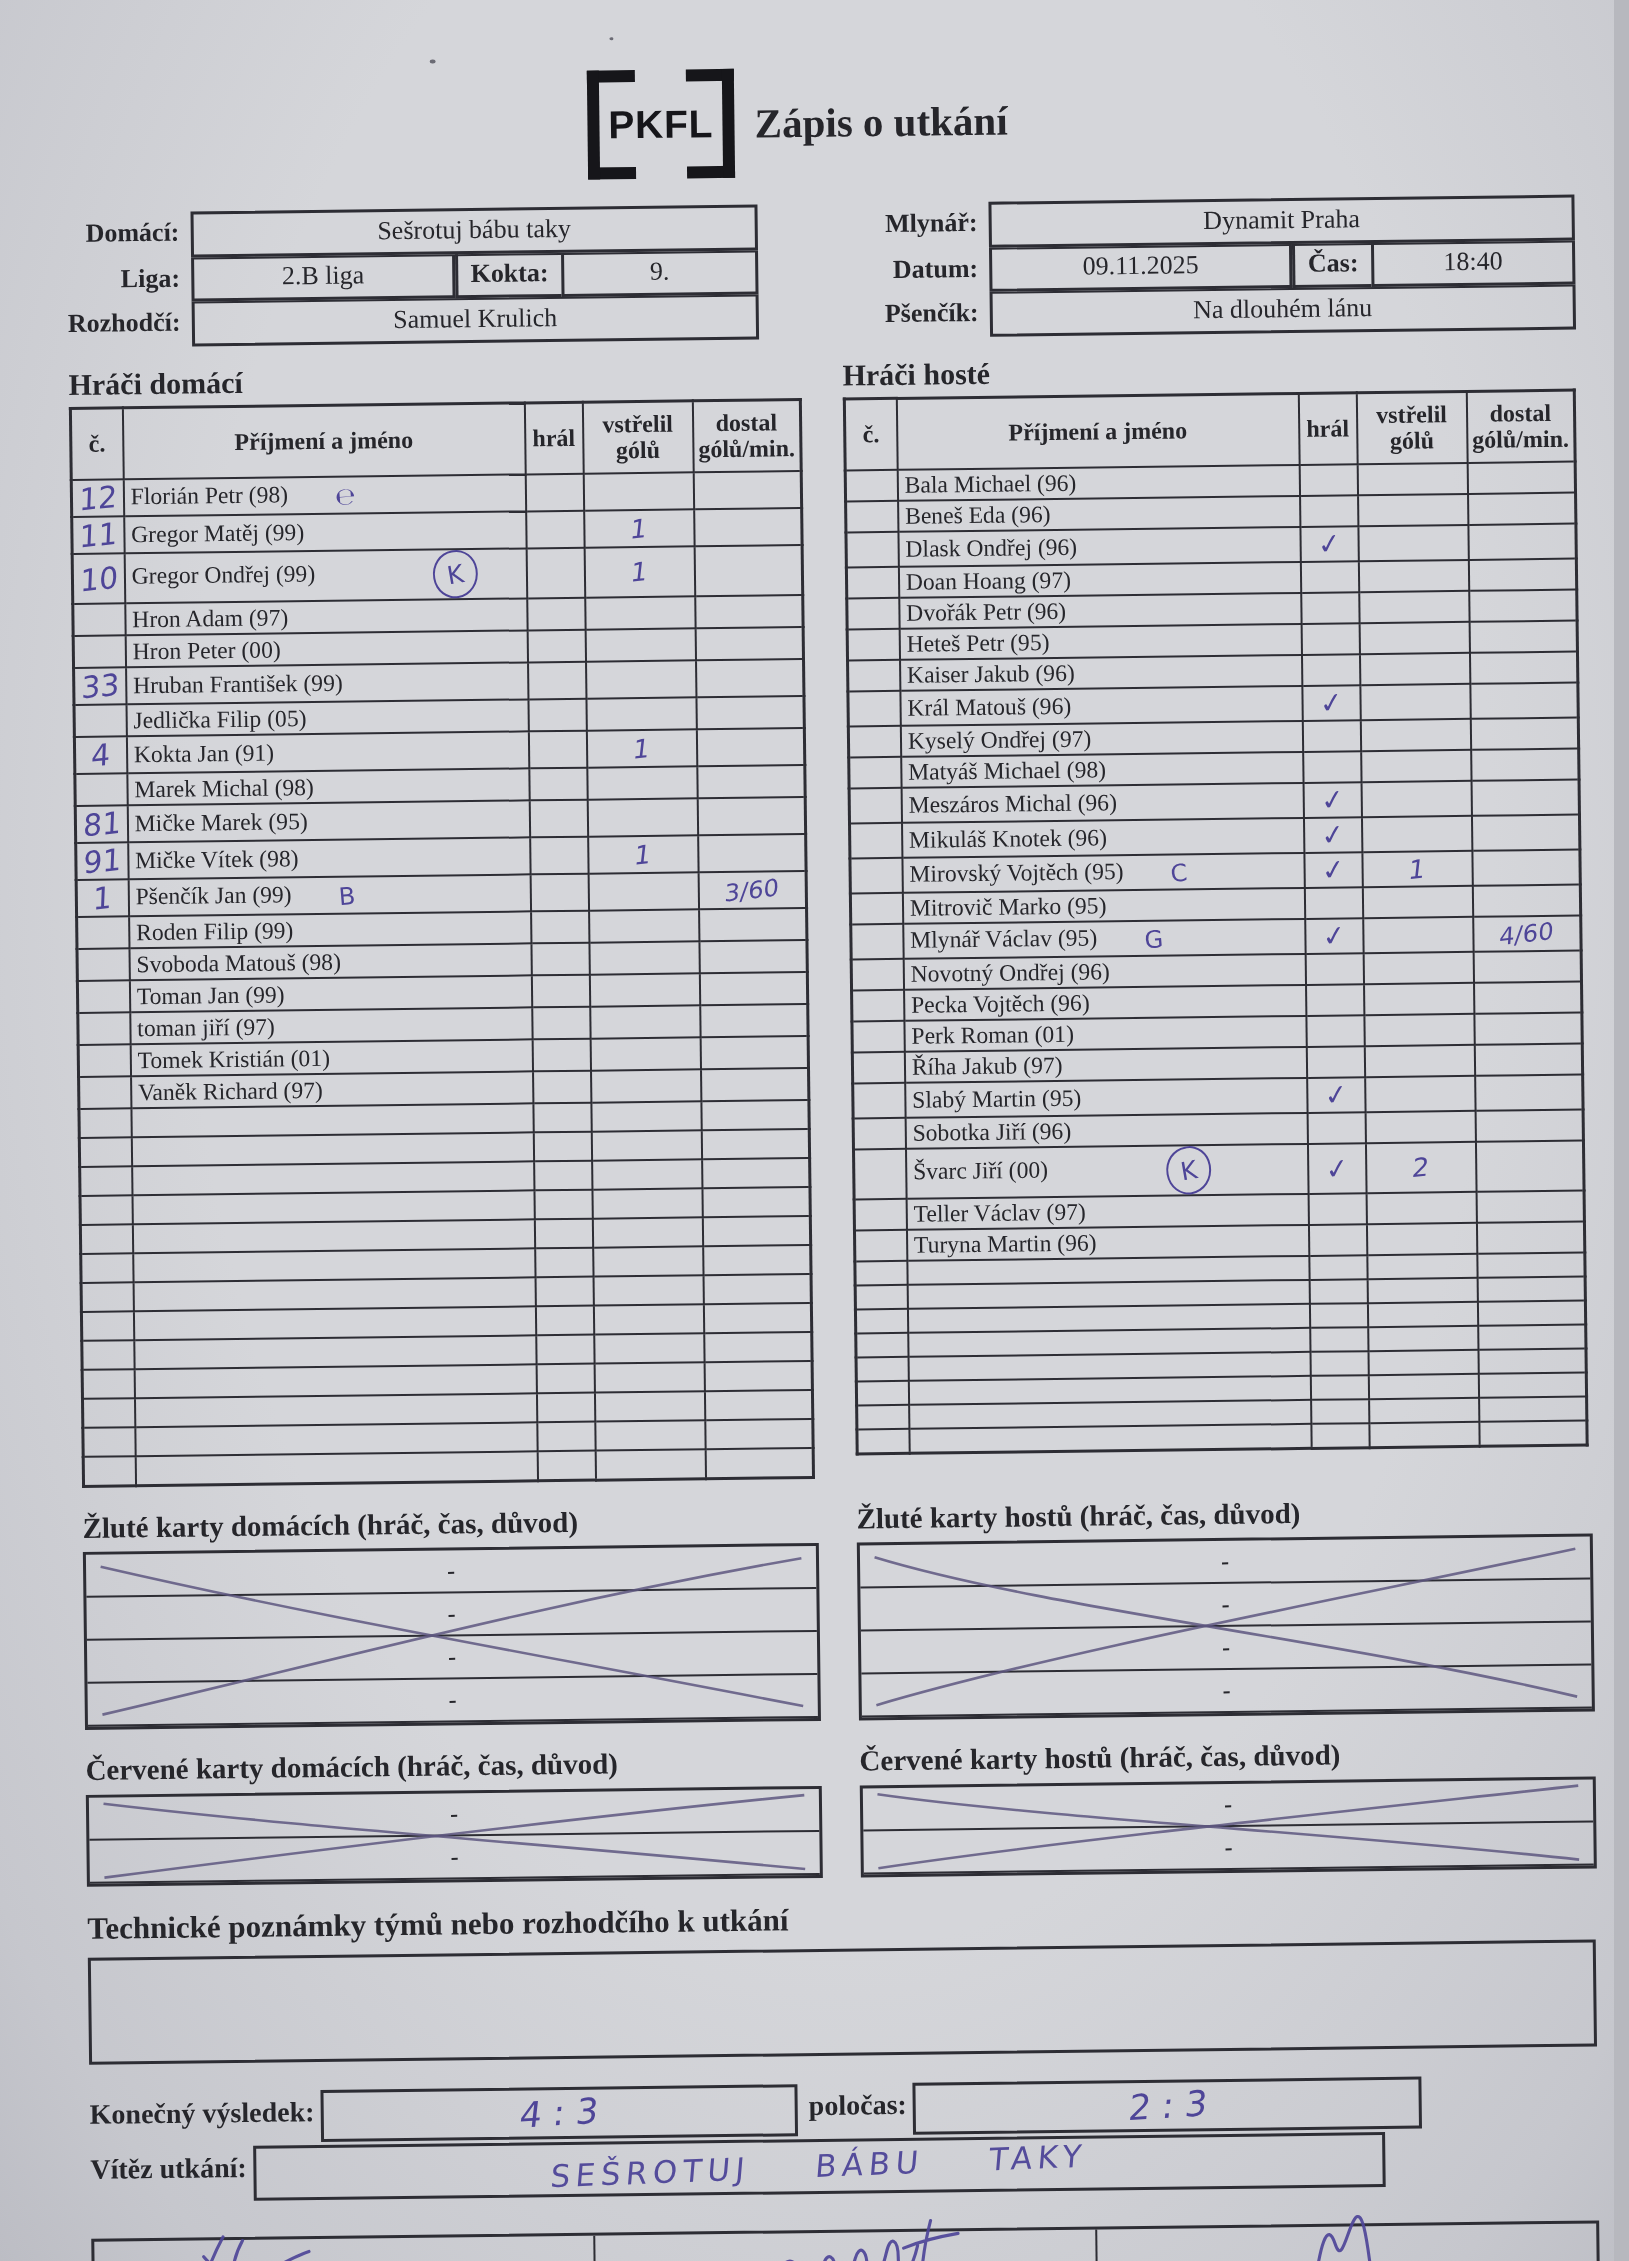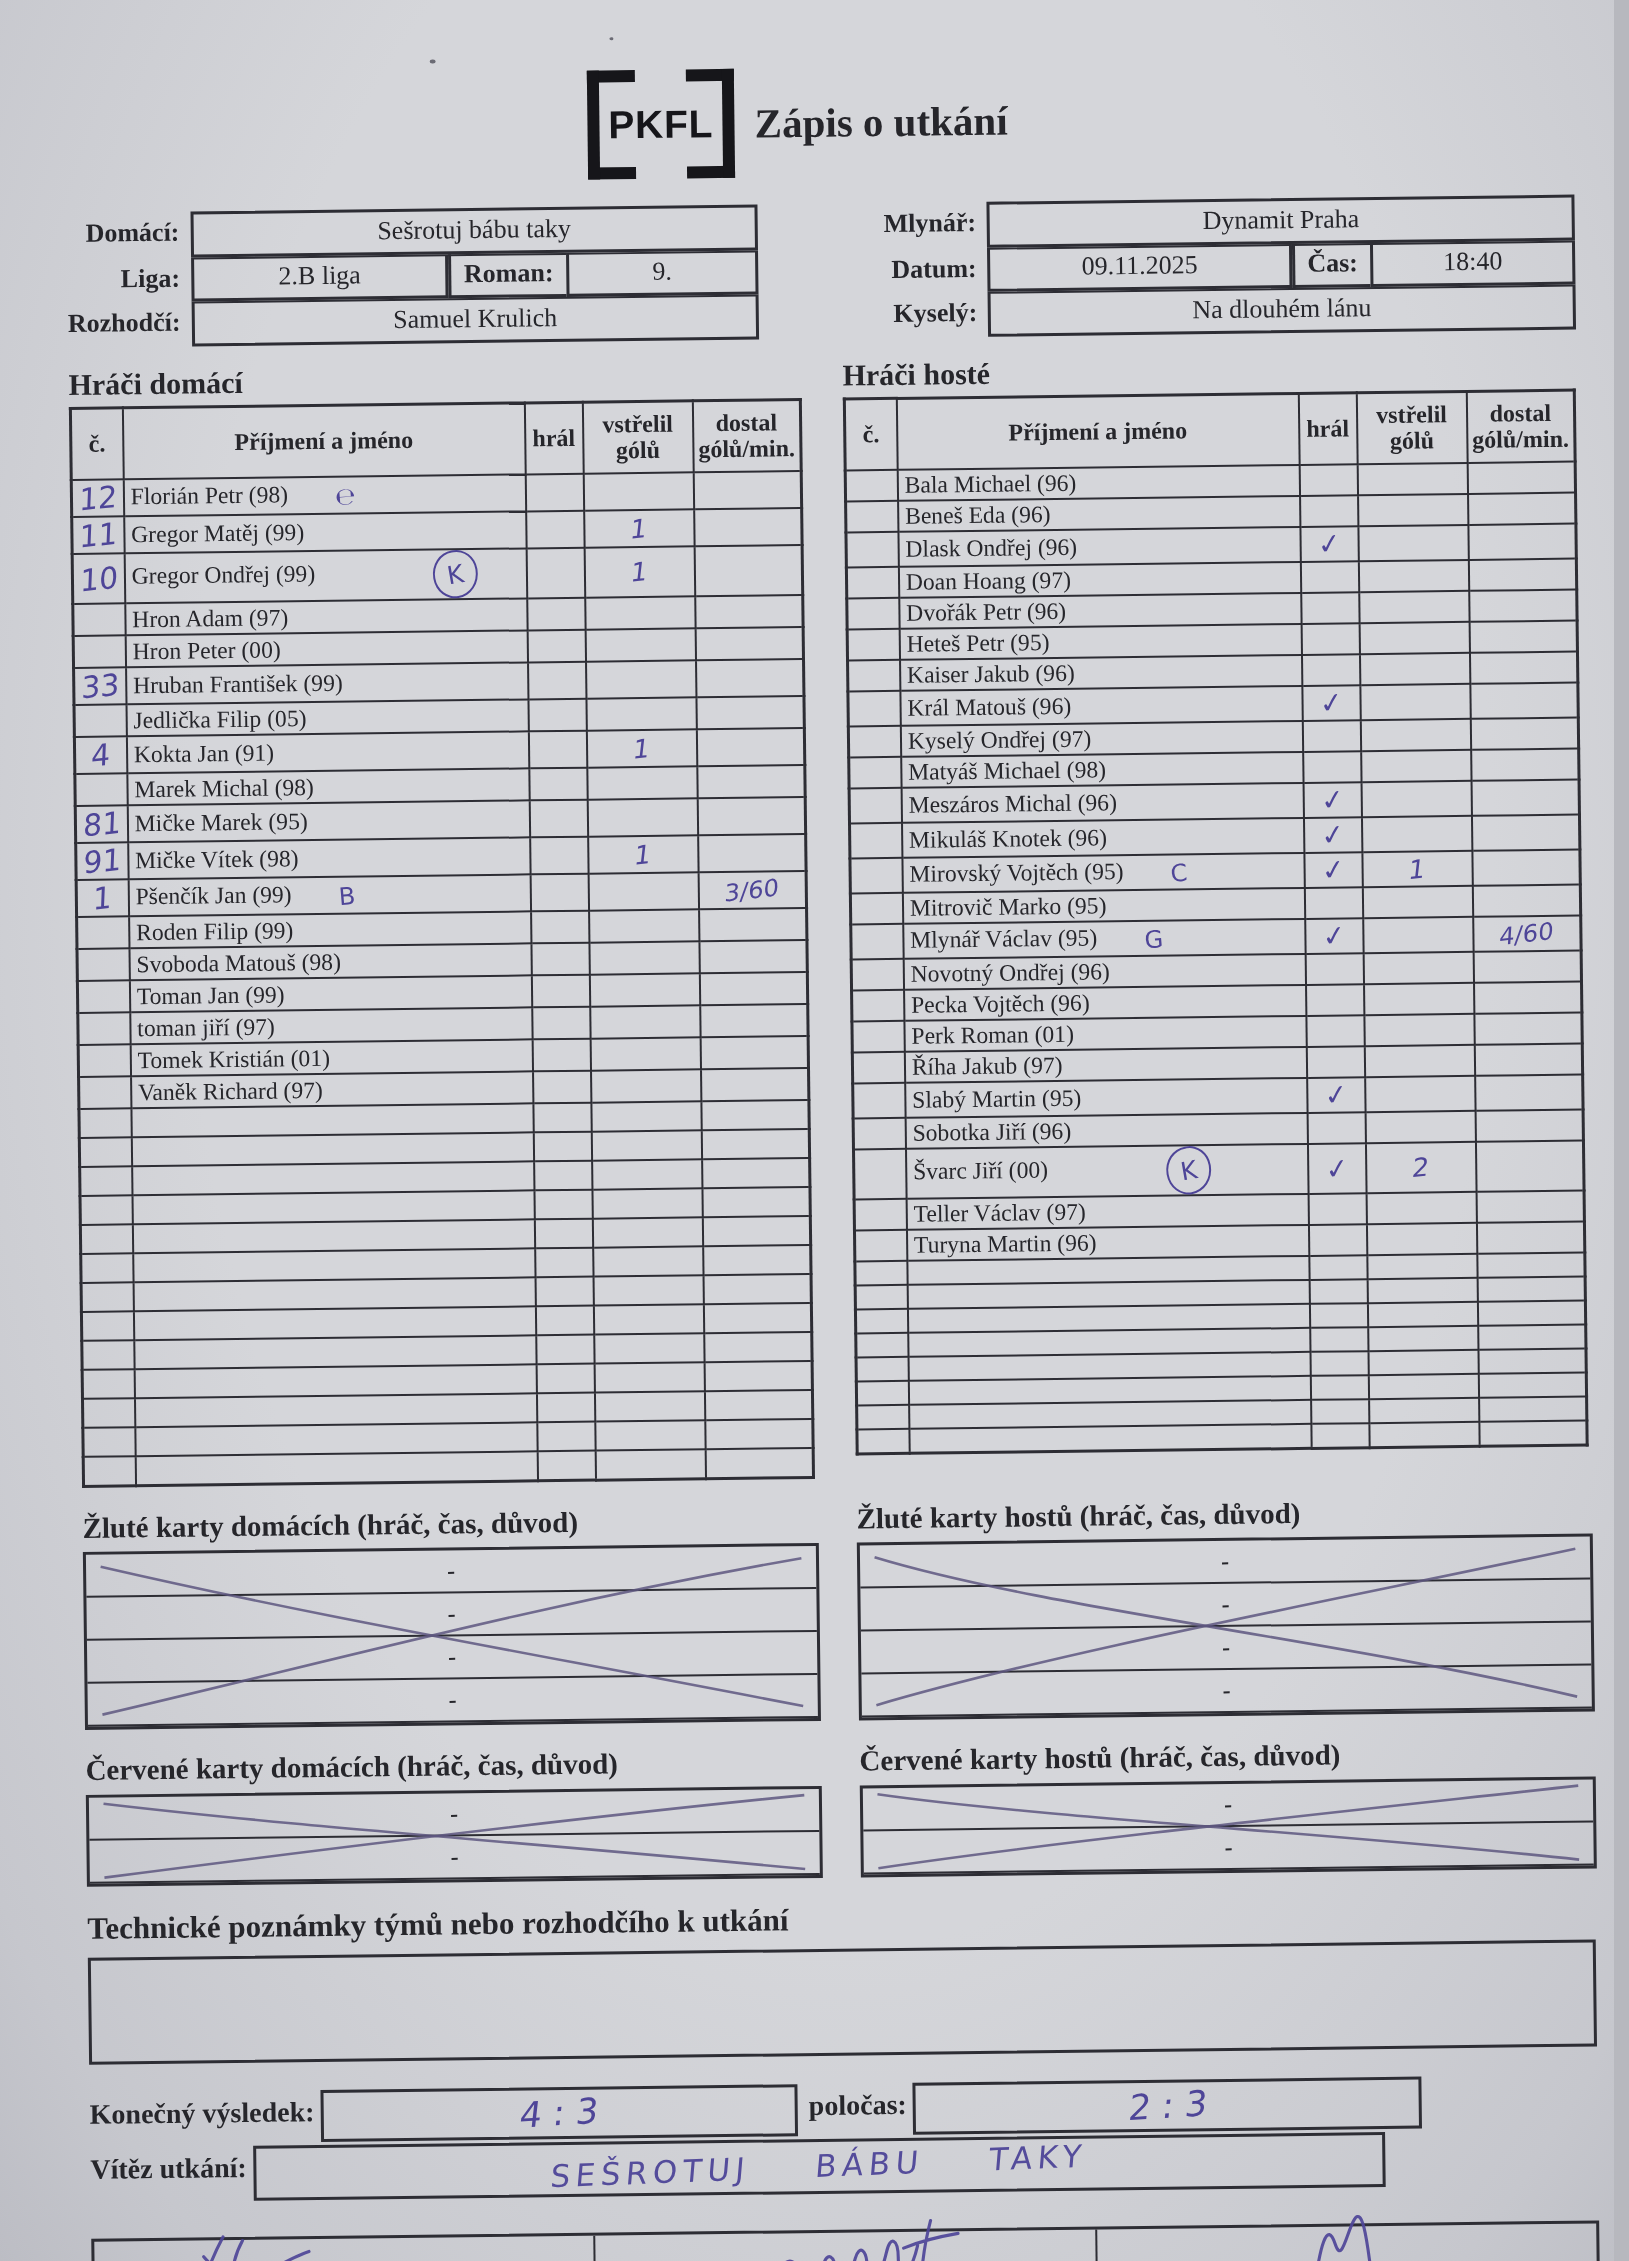--- a/index.html
+++ b/index.html
@@ -120,37 +120,37 @@
       <h1 class="doc-title">Zápis o utkání</h1>
     </div>
 
     <div class="info-wrap">
       <div class="info-block info-col">
         <div class="ilabel">Domácí:</div>
         <div class="ibox">Sešrotuj bábu taky</div>
         <div class="ilabel">Liga:</div>
         <div class="split">
           <div class="ibox nb-t" style="flex:1.35">2.B liga</div>
-          <div class="seg-label" style="border-top-width:2.4px">Roman:</div>
+          <div class="seg-label" style="border-top-width:2.4px">Kokta:</div>
           <div class="ibox nb-t" style="flex:1">9.</div>
         </div>
         <div class="ilabel">Rozhodčí:</div>
         <div class="ibox nb-t">Samuel Krulich</div>
       </div>
 
       <div class="info-block info-col">
         <div class="ilabel">Mlynář:</div>
         <div class="ibox">Dynamit Praha</div>
         <div class="ilabel">Datum:</div>
         <div class="split">
           <div class="ibox nb-t" style="flex:1.5">09.11.2025</div>
           <div class="seg-label" style="border-top-width:2.4px">Čas:</div>
           <div class="ibox nb-t" style="flex:1">18:40</div>
         </div>
-        <div class="ilabel">Kyselý:</div>
+        <div class="ilabel">Pšenčík:</div>
         <div class="ibox nb-t">Na dlouhém lánu</div>
       </div>
     </div>
 
     <div class="tables-wrap">
       <div class="team-col">
         <div class="sec-title">Hráči domácí</div>
         <table class="roster home">
           <colgroup>
               <col style="width:52px">

